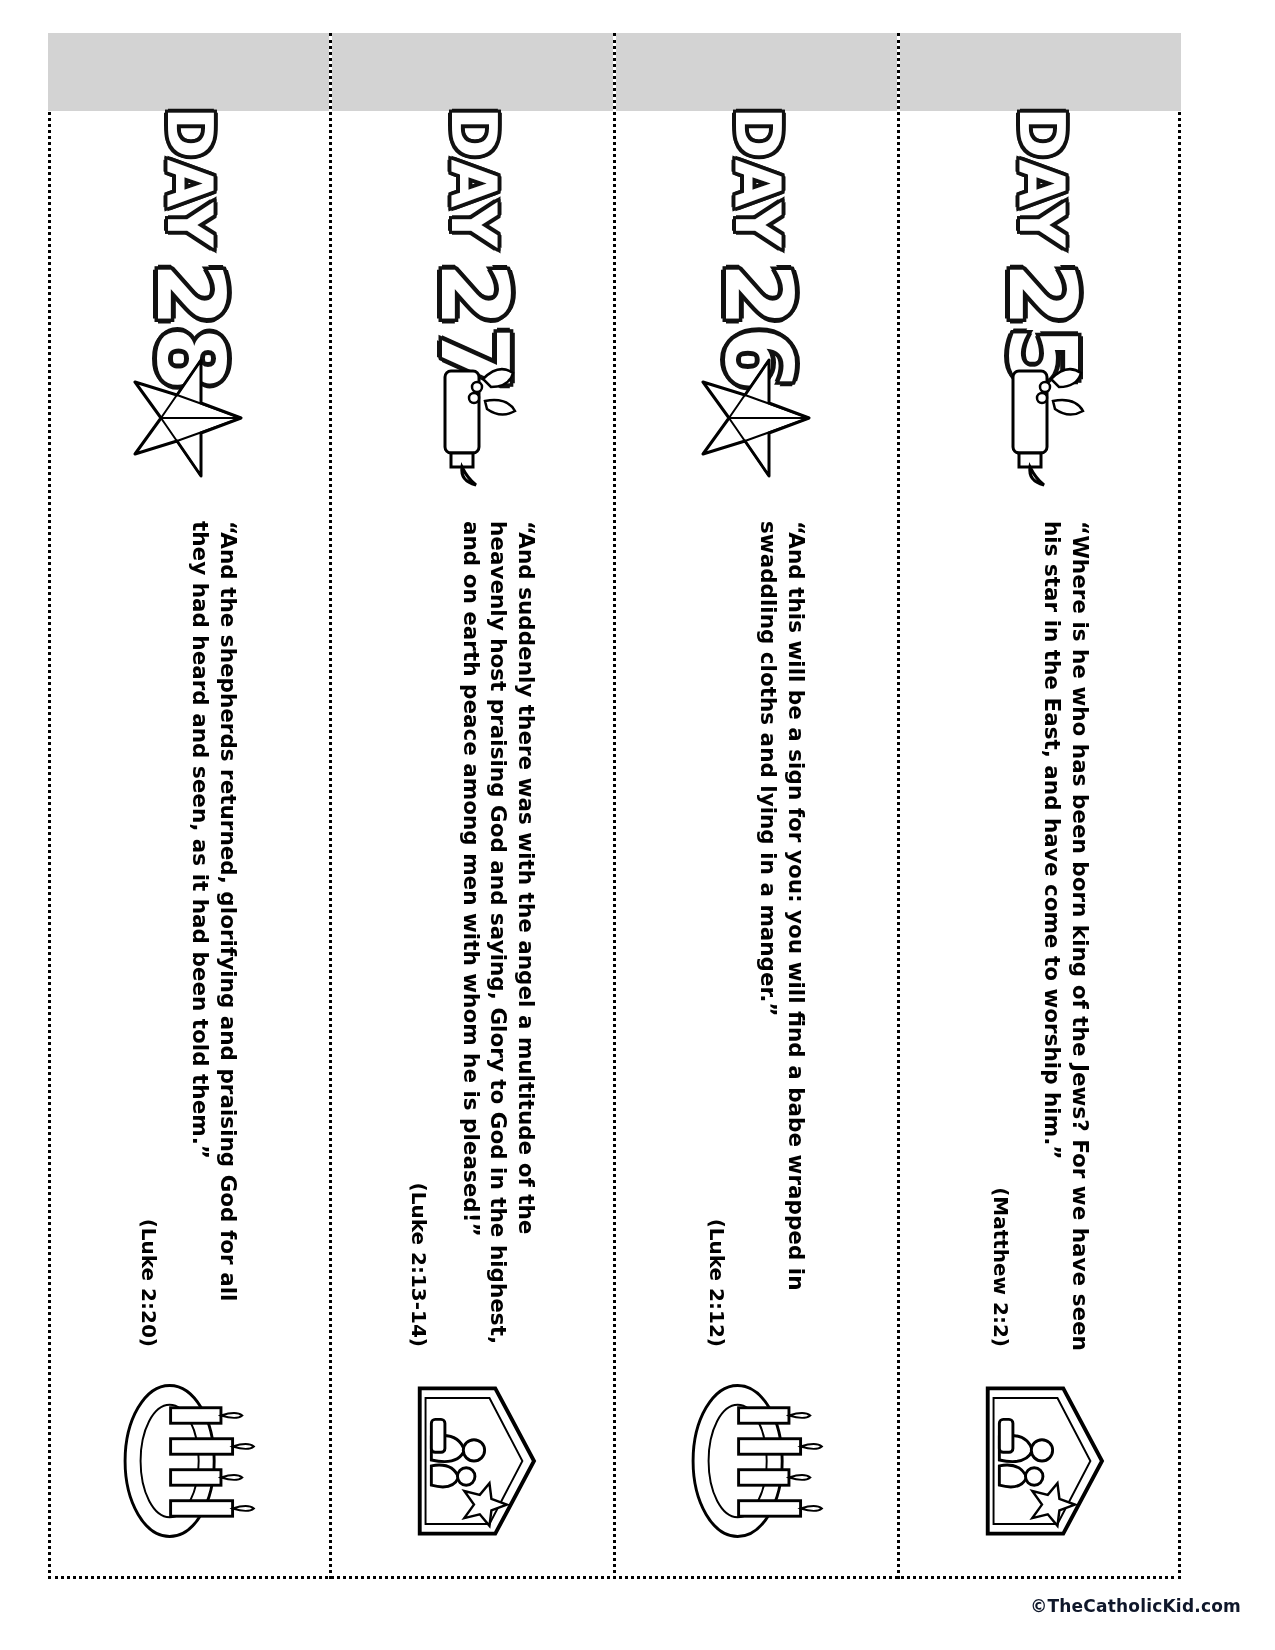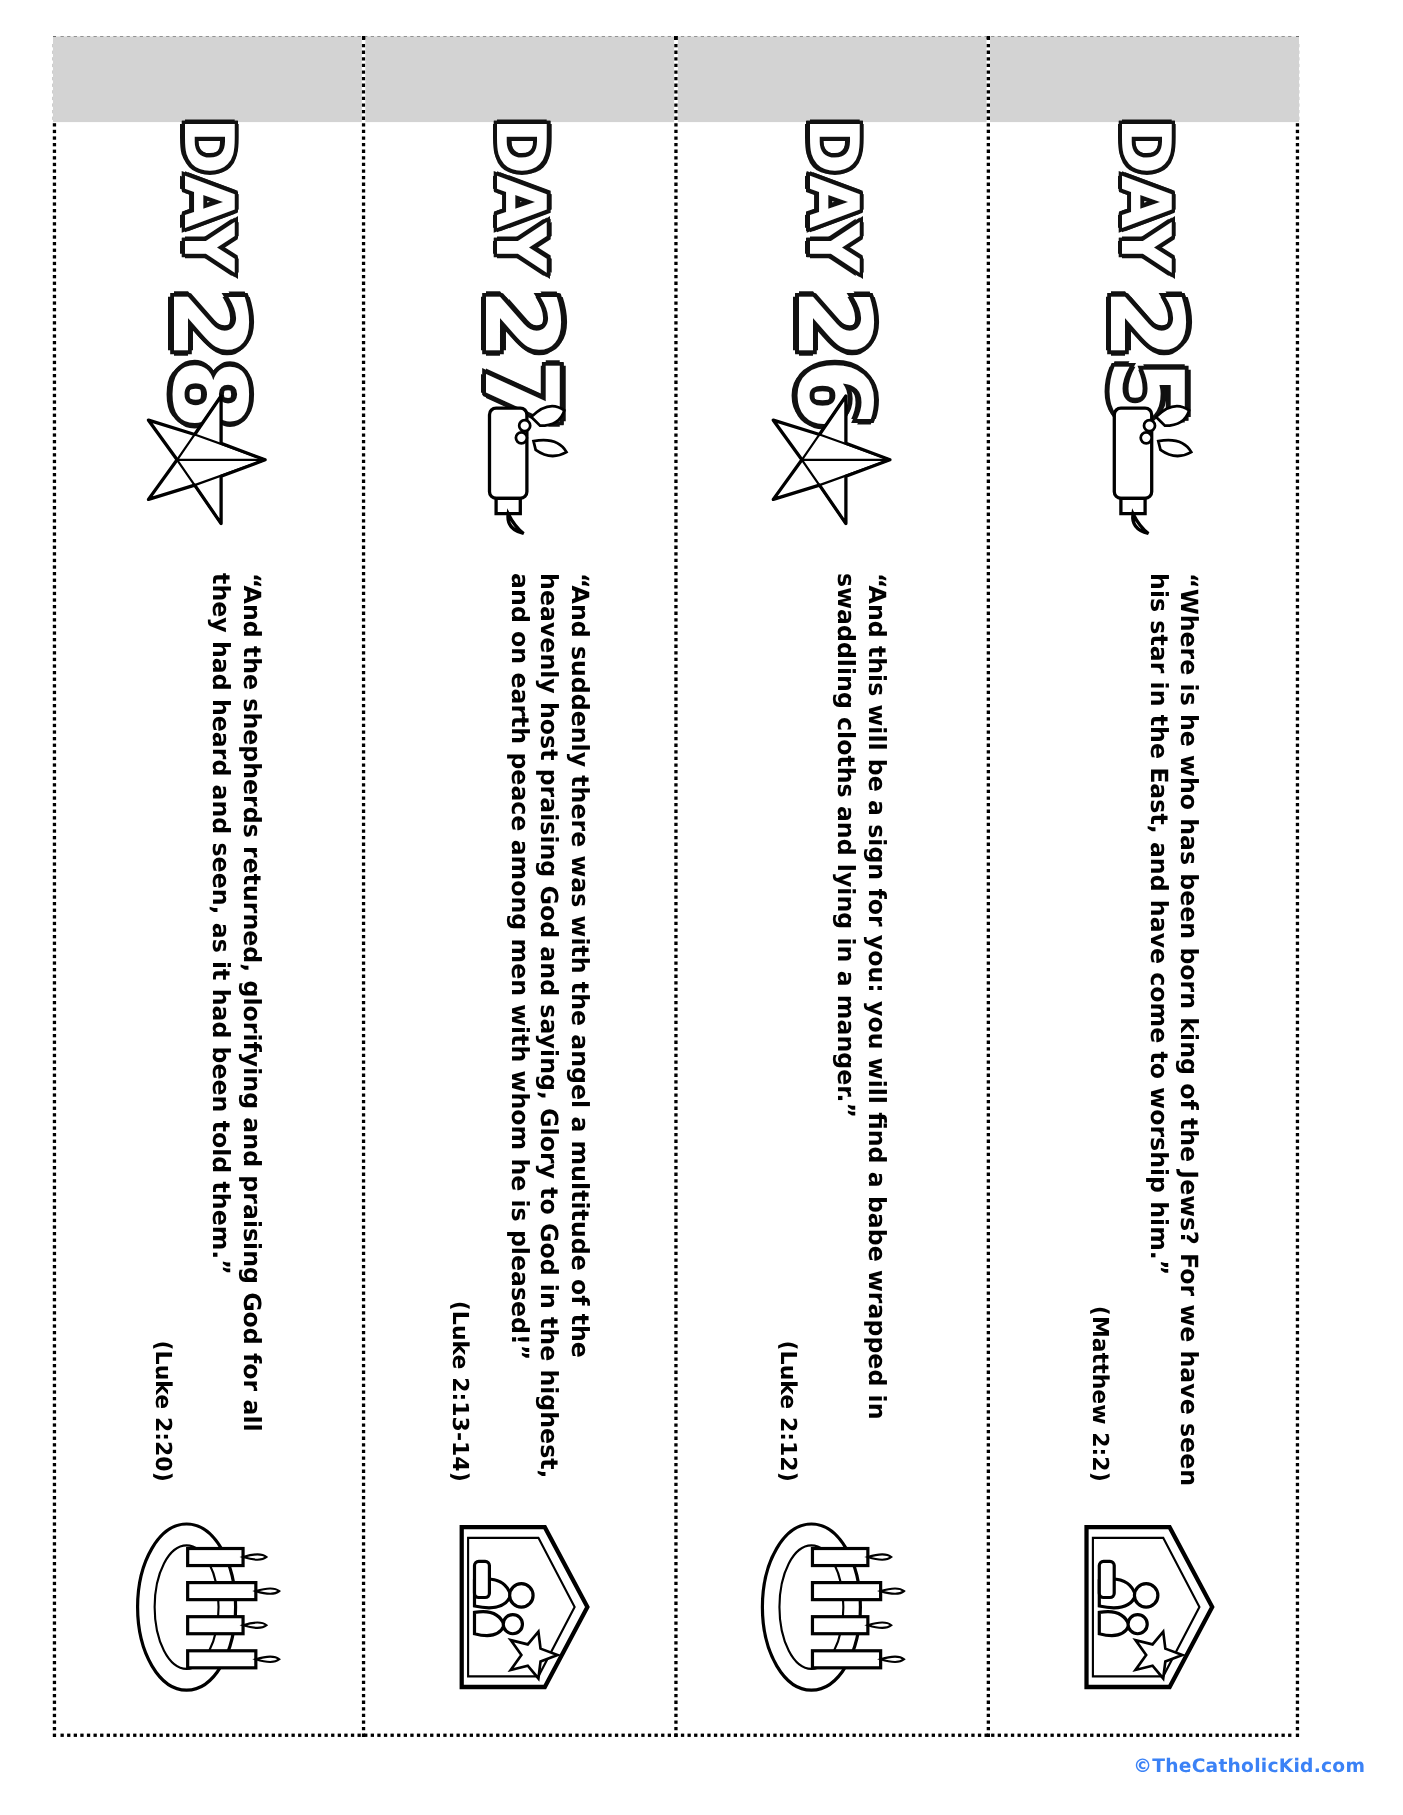--- a/index.html
+++ b/index.html
@@ -173,21 +173,21 @@
   }
 
   
   .credit {
     position: absolute;
     right: 34px;
     bottom: 34px;
     font-family: "DejaVu Sans", sans-serif;
     font-weight: bold;
     font-size: 17px;
-    color: #3b82f6;
+    color: #0f172a;
     letter-spacing: 0.2px;
   }
 
   
   .scissors {
     position: absolute;
     right: 120px;
     top: 32px;
     width: 46px;
     height: 40px;

